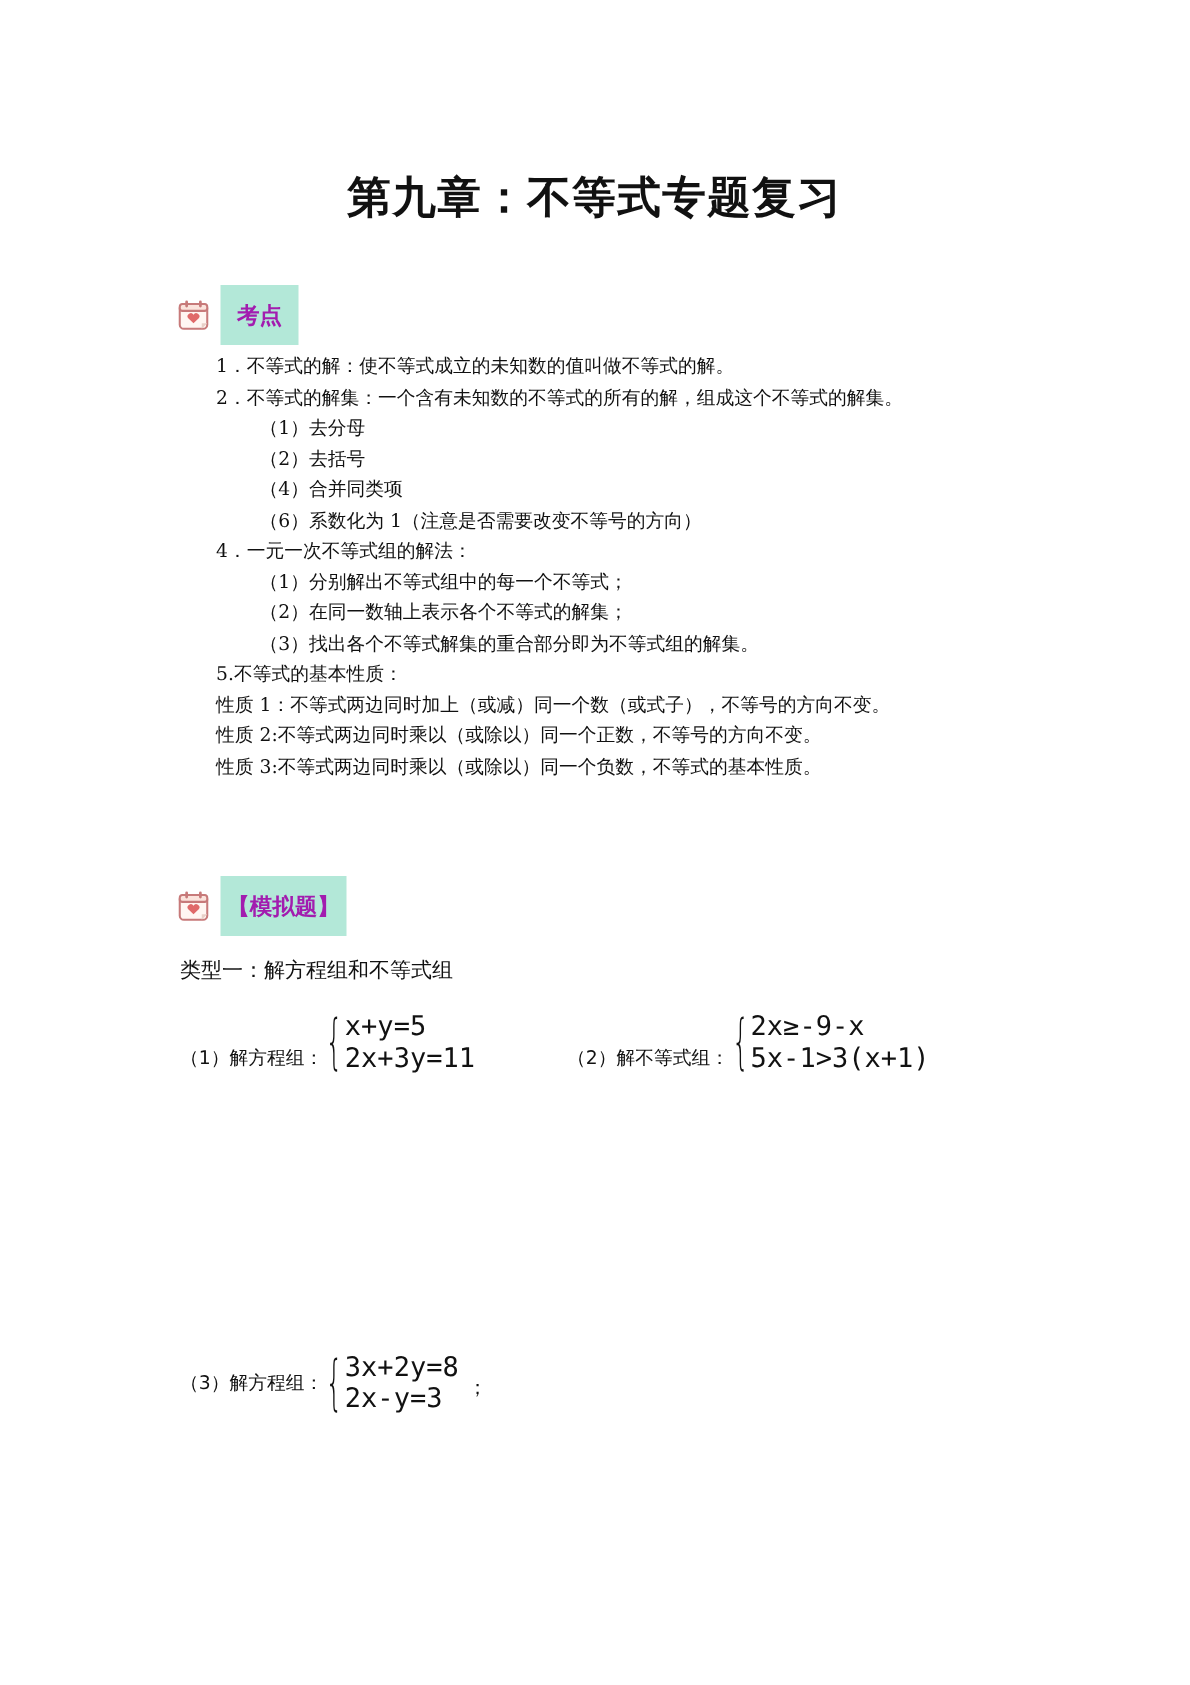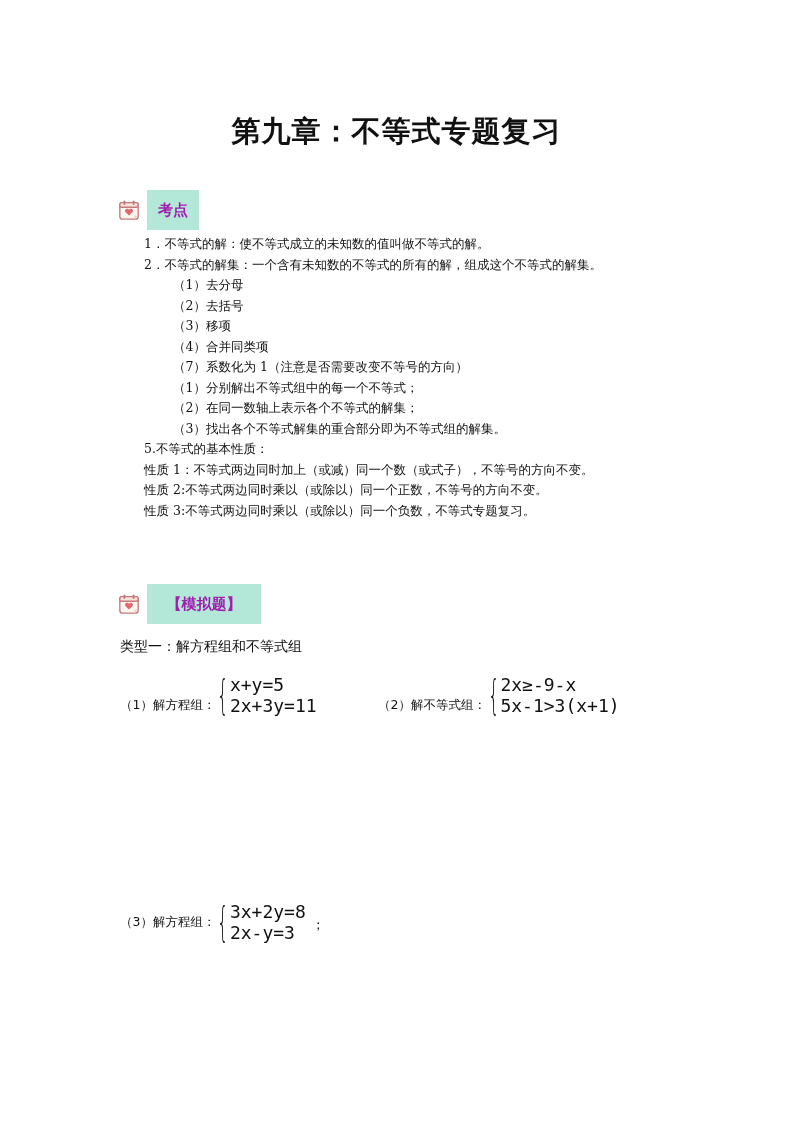--- a/index.html
+++ b/index.html
@@ -39,42 +39,42 @@
     <path d="M18 22 L22 18 L18 18 Z" fill="#e8d0c8"></path>
   </svg>
   <div class="sec-box" style="width:52px;">考点</div>
 </div>
 
 <div class="points">
   <div class="line">1．不等式的解：使不等式成立的未知数的值叫做不等式的解。</div>
   <div class="line">2．不等式的解集：一个含有未知数的不等式的所有的解，组成这个不等式的解集。</div>
   <div class="line ind">（1）去分母</div>
   <div class="line ind">（2）去括号</div>
-  <div class="line ind">（3）移项</div>
   <div class="line ind">（4）合并同类项</div>
-  <div class="line ind">（7）系数化为 1（注意是否需要改变不等号的方向）</div>
+  <div class="line ind">（6）系数化为 1（注意是否需要改变不等号的方向）</div>
+  <div class="line">4．一元一次不等式组的解法：</div>
   <div class="line ind">（1）分别解出不等式组中的每一个不等式；</div>
   <div class="line ind">（2）在同一数轴上表示各个不等式的解集；</div>
   <div class="line ind">（3）找出各个不等式解集的重合部分即为不等式组的解集。</div>
   <div class="line">5.不等式的基本性质：</div>
   <div class="line">性质 1：不等式两边同时加上（或减）同一个数（或式子），不等号的方向不变。</div>
   <div class="line">性质 2:不等式两边同时乘以（或除以）同一个正数，不等号的方向不变。</div>
-  <div class="line">性质 3:不等式两边同时乘以（或除以）同一个负数，不等式专题复习。</div>
+  <div class="line">性质 3:不等式两边同时乘以（或除以）同一个负数，不等式的基本性质。</div>
 </div>
 
 <div class="sec-head" style="top:584px;">
   <svg class="cal-icon" viewBox="0 0 24 24">
     <rect x="2" y="4" width="20" height="18" rx="3" fill="#fff6f2" stroke="#c77a7a" stroke-width="1.5"></rect>
     <rect x="2" y="4" width="20" height="5" rx="2" fill="#fbe3dc" stroke="#c77a7a" stroke-width="1.5"></rect>
     <rect x="6" y="1.5" width="2" height="5" rx="1" fill="#c77a7a"></rect>
     <rect x="16" y="1.5" width="2" height="5" rx="1" fill="#c77a7a"></rect>
     <path d="M12 18 L8 14.2 A2.2 2.2 0 0 1 12 11.8 A2.2 2.2 0 0 1 16 14.2 Z" fill="#e06a6a"></path>
     <path d="M18 22 L22 18 L18 18 Z" fill="#e8d0c8"></path>
   </svg>
-  <div class="sec-box" style="width:114px;">【模拟题】</div>
+  <div class="sec-box" style="width:84px;">【模拟题】</div>
 </div>
 
 <div class="type-line">类型一：解方程组和不等式组</div>
 
 <div class="prob" style="left:120px; top:674px;">
   <span class="label">（1）解方程组：</span>
   <span class="brace">{</span>
   <div class="eqs">
     <div>x+y=5</div>
     <div>2x+3y=11</div>

